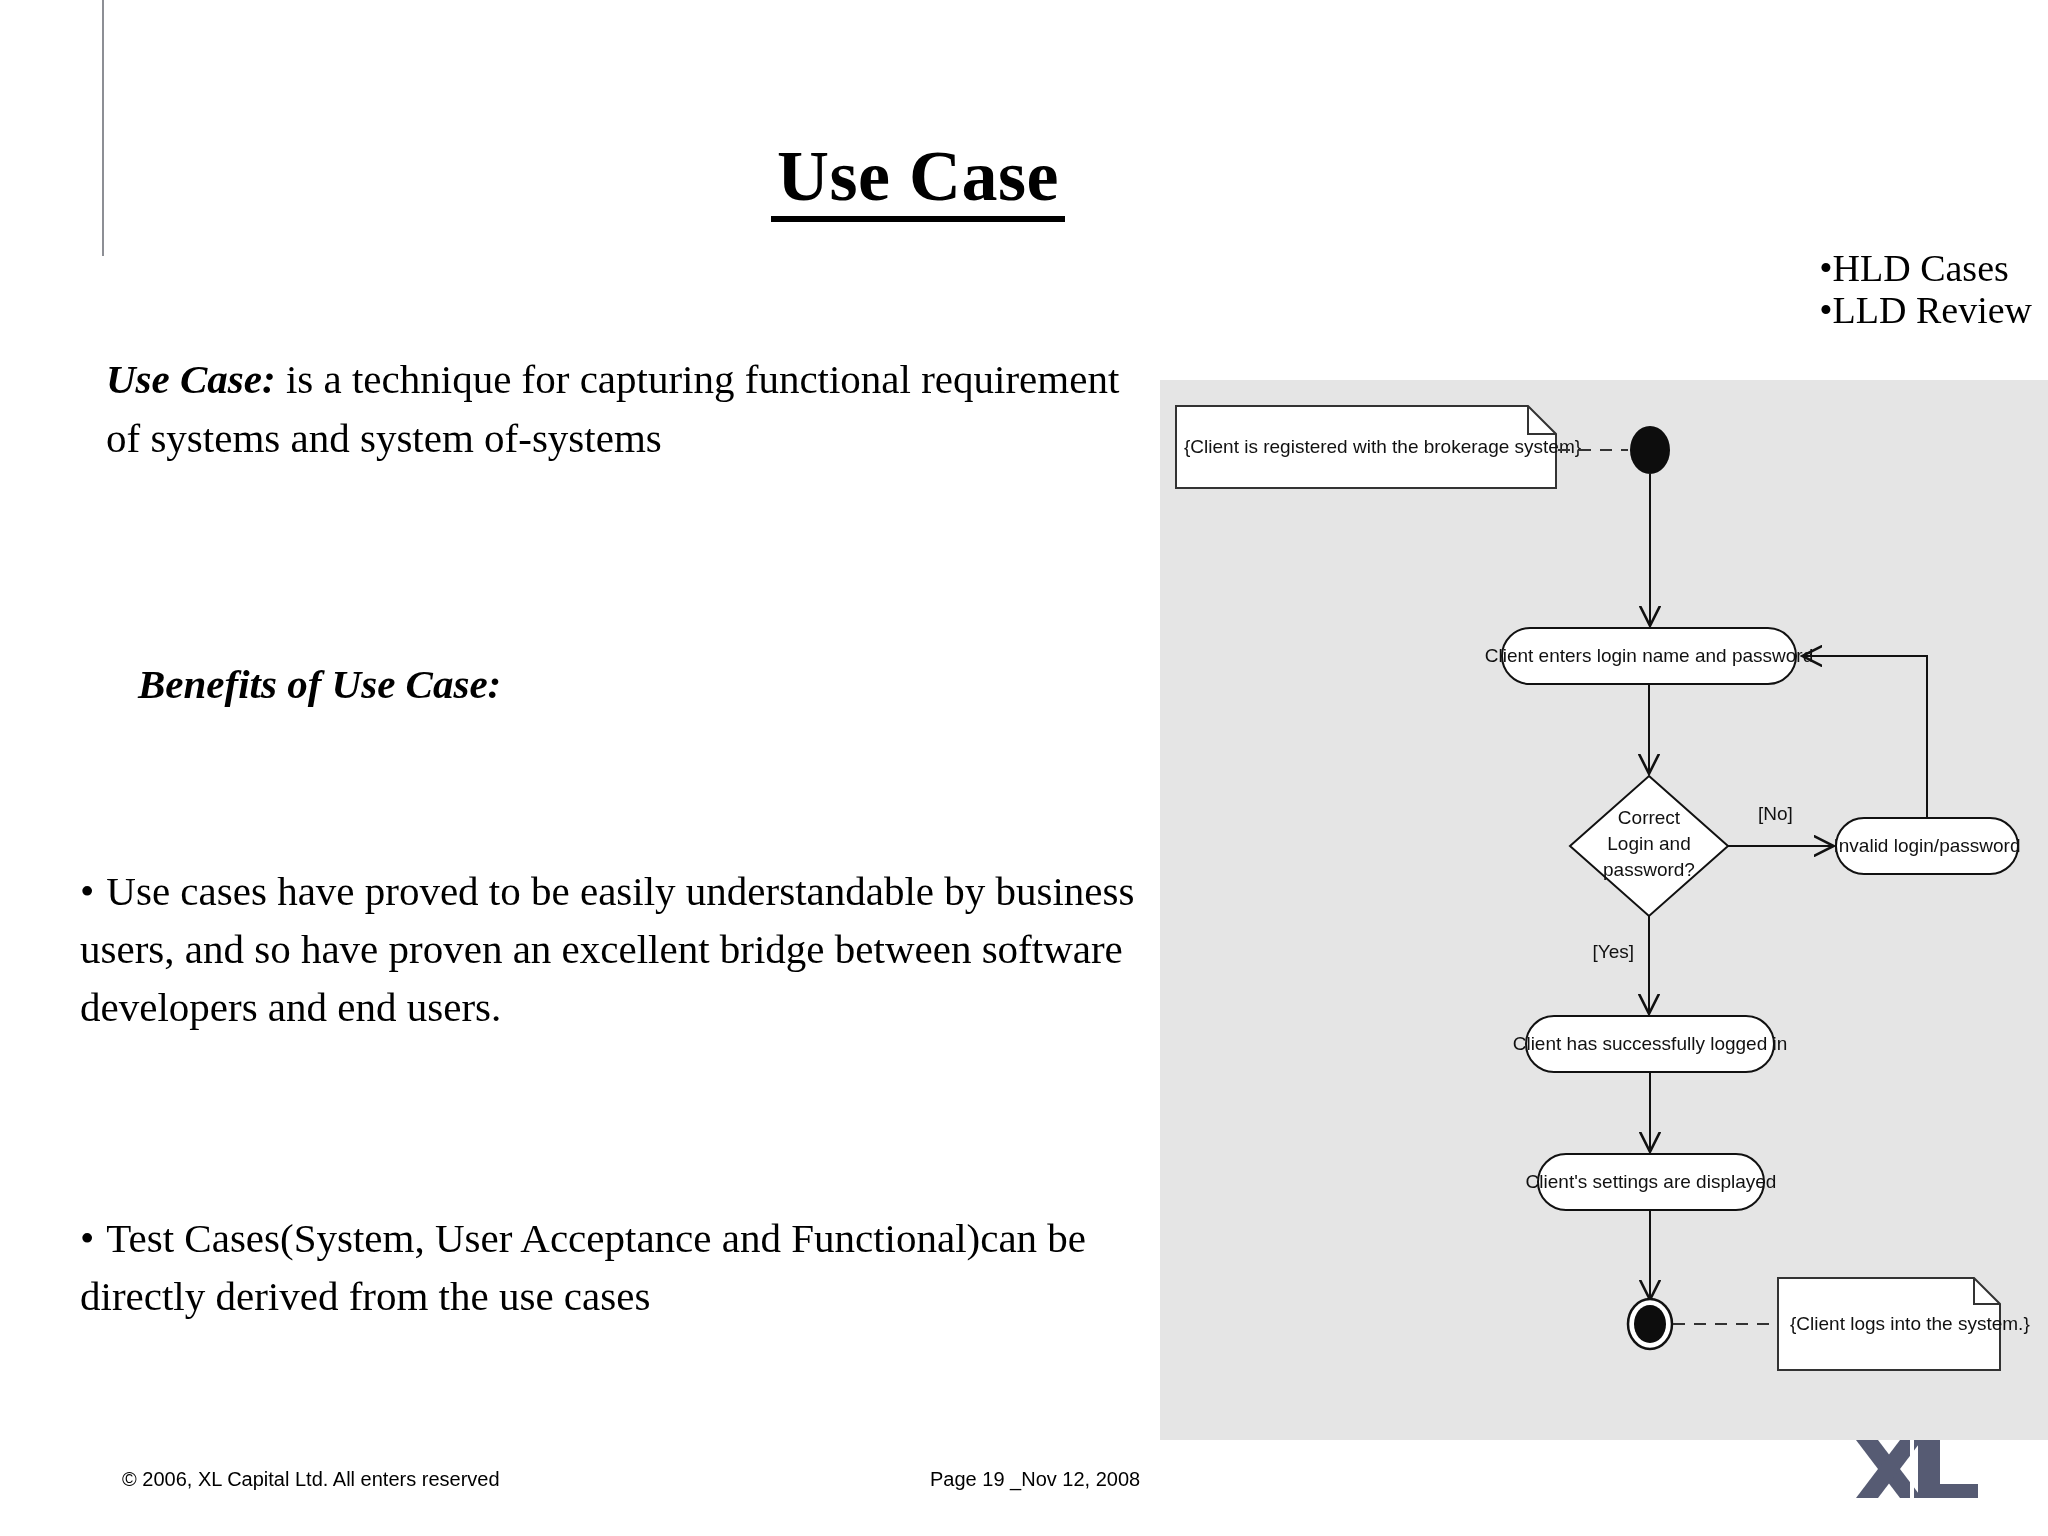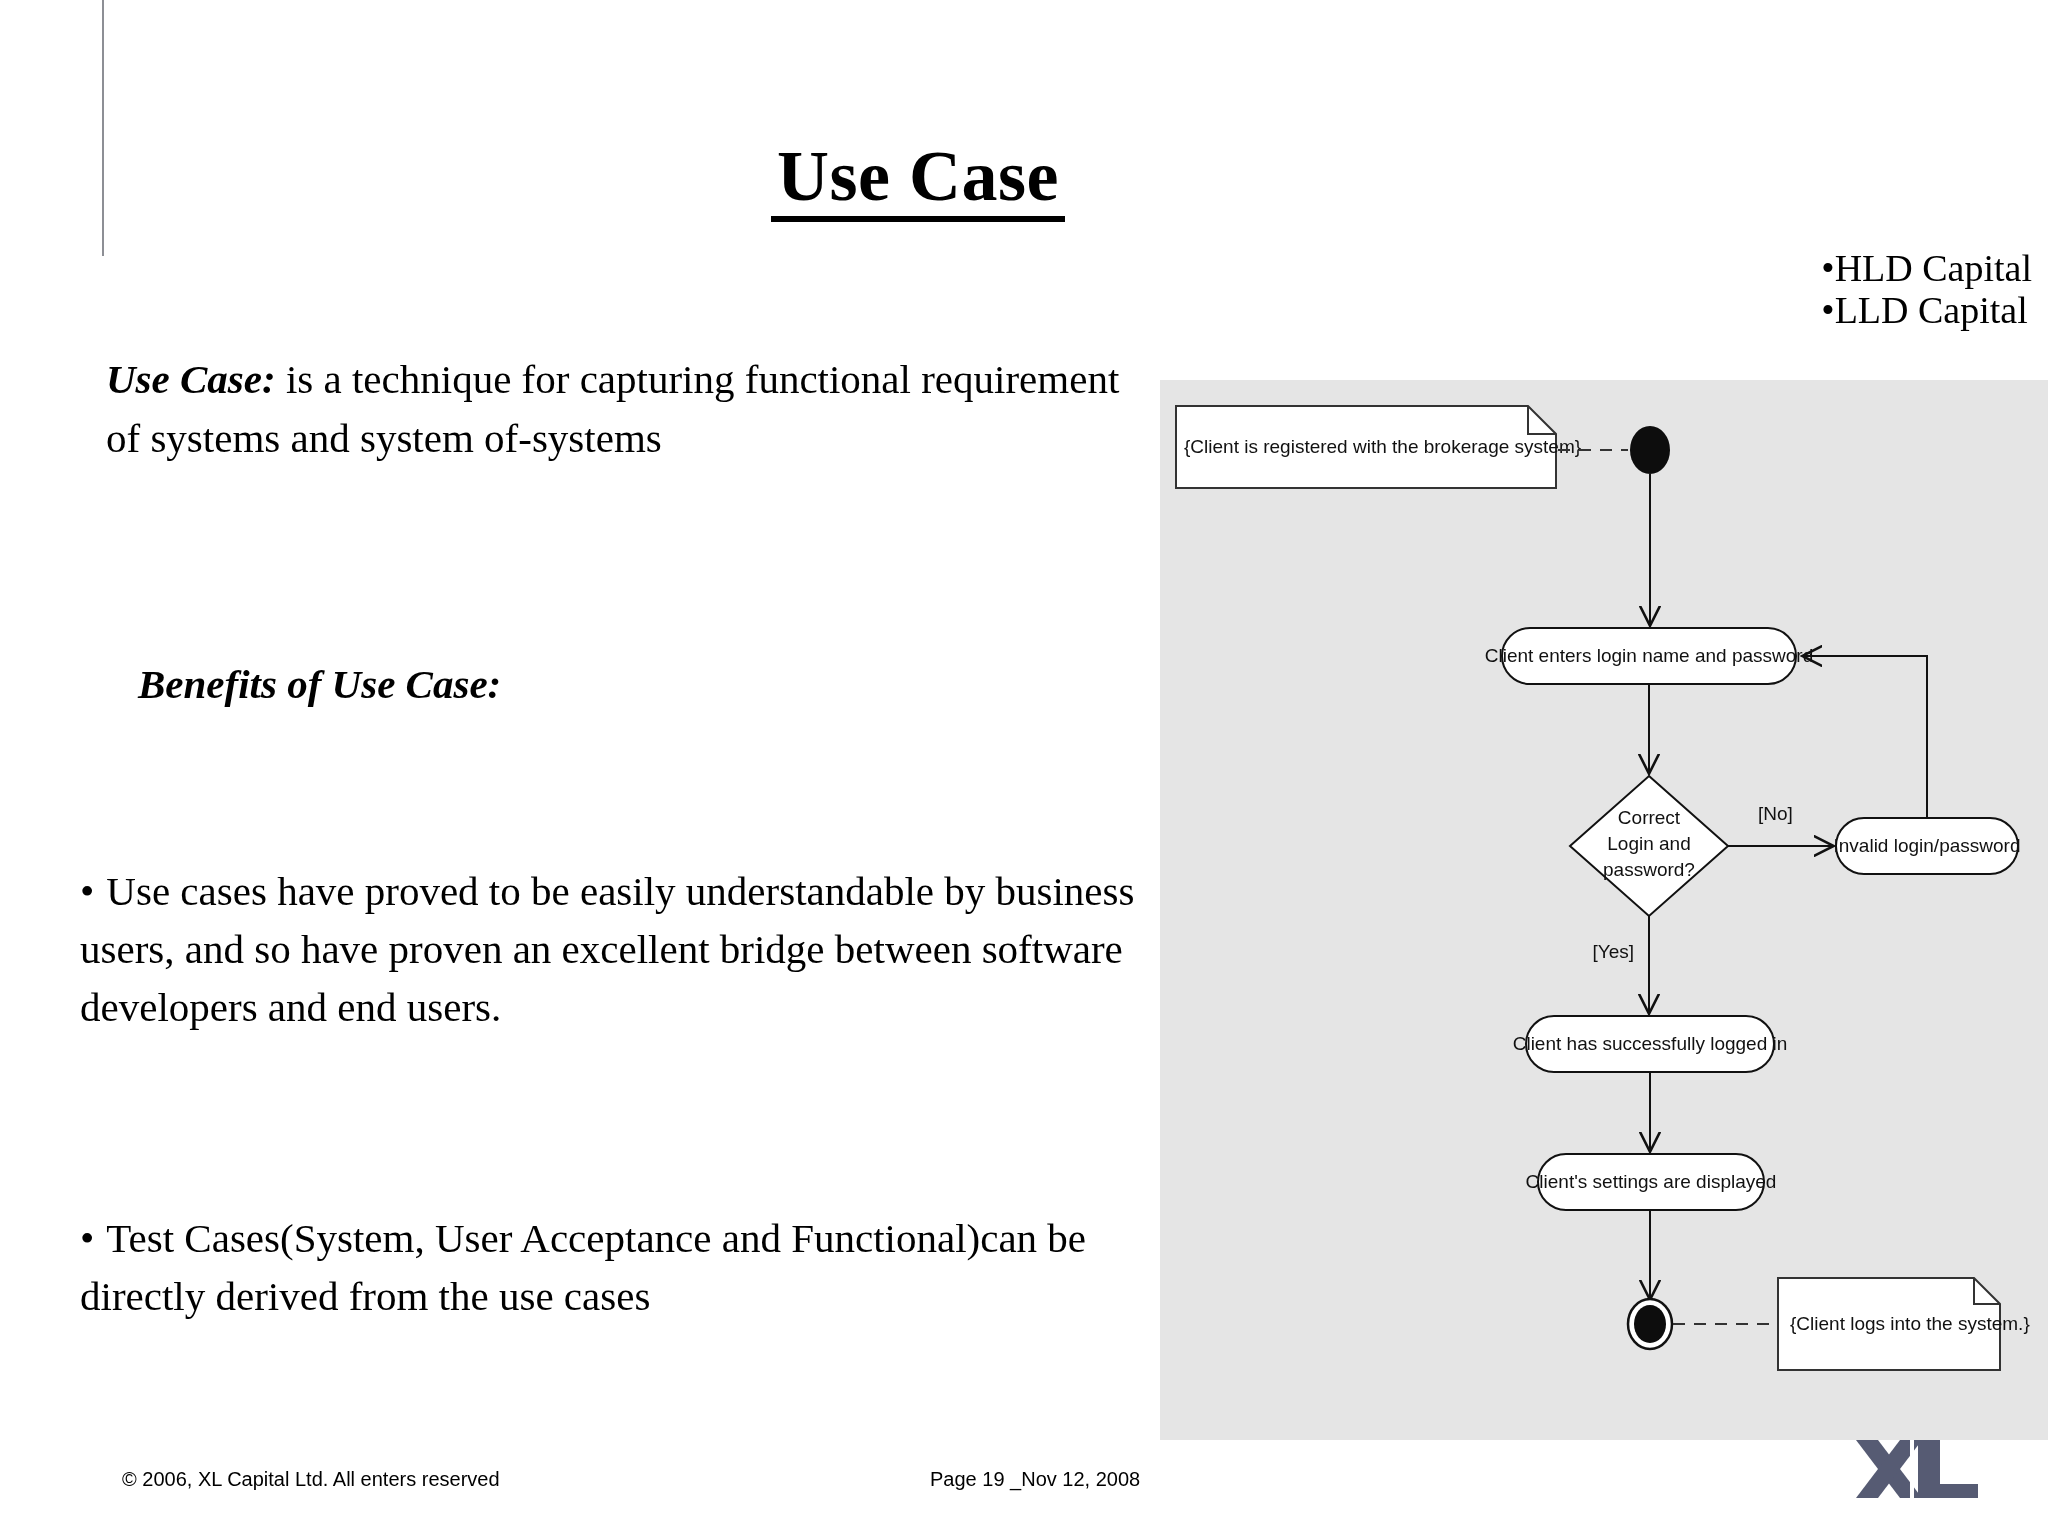--- a/index.html
+++ b/index.html
@@ -145,22 +145,22 @@
   }
 </style>
 </head>
 <body>
 
 <div class="left-rule"></div>
 
 <div class="slide-title"><span class="u">Use Case</span></div>
 
 <div class="review-list">
-  <div>•HLD Capital</div>
-  <div>•LLD Capital</div>
+  <div>•HLD Cases</div>
+  <div>•LLD Review</div>
 </div>
 
 <div class="content">
   <p class="para para-indent"><span class="bold-ital">Use Case:</span><span> is a technique for capturing functional requirement of systems and system of-systems</span></p>
 </div>
 
 <div class="heading-benefits">Benefits of Use Case:</div>
 
 <div class="bullet-block bullet-1">
   <span class="bullet-mark">•</span><span>Use cases have proved to be easily understandable by business users, and so have proven an excellent bridge between software developers and end users.</span>

